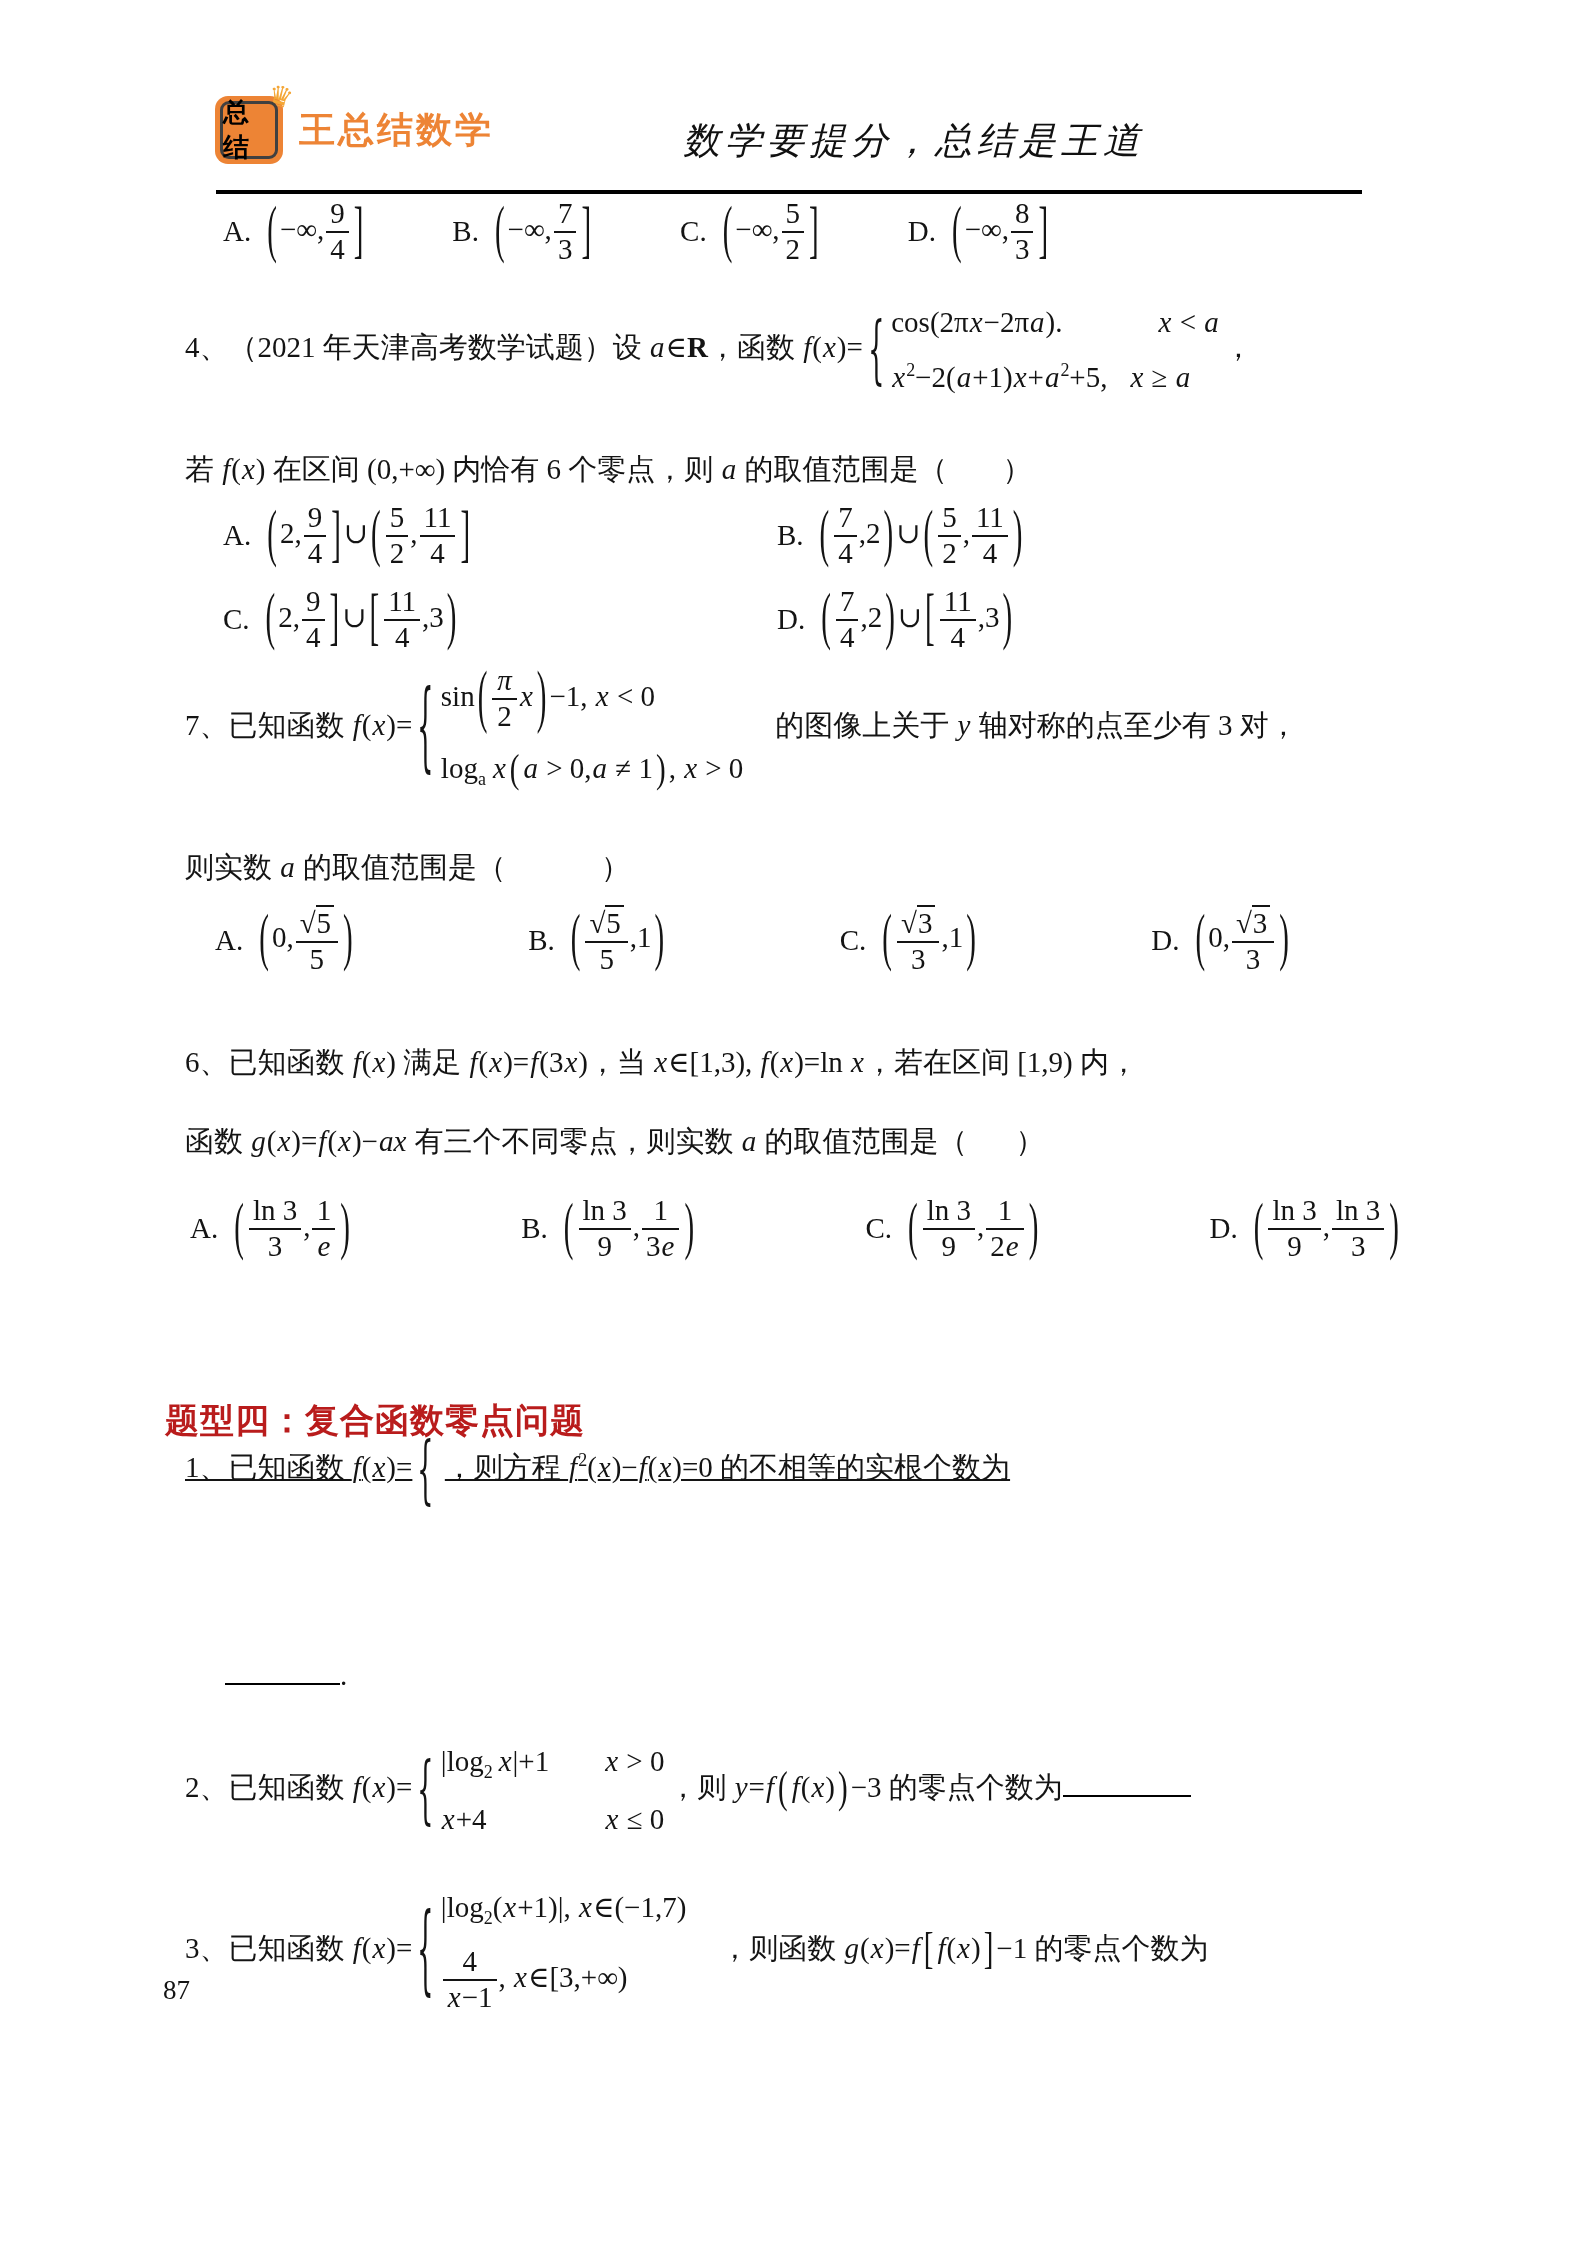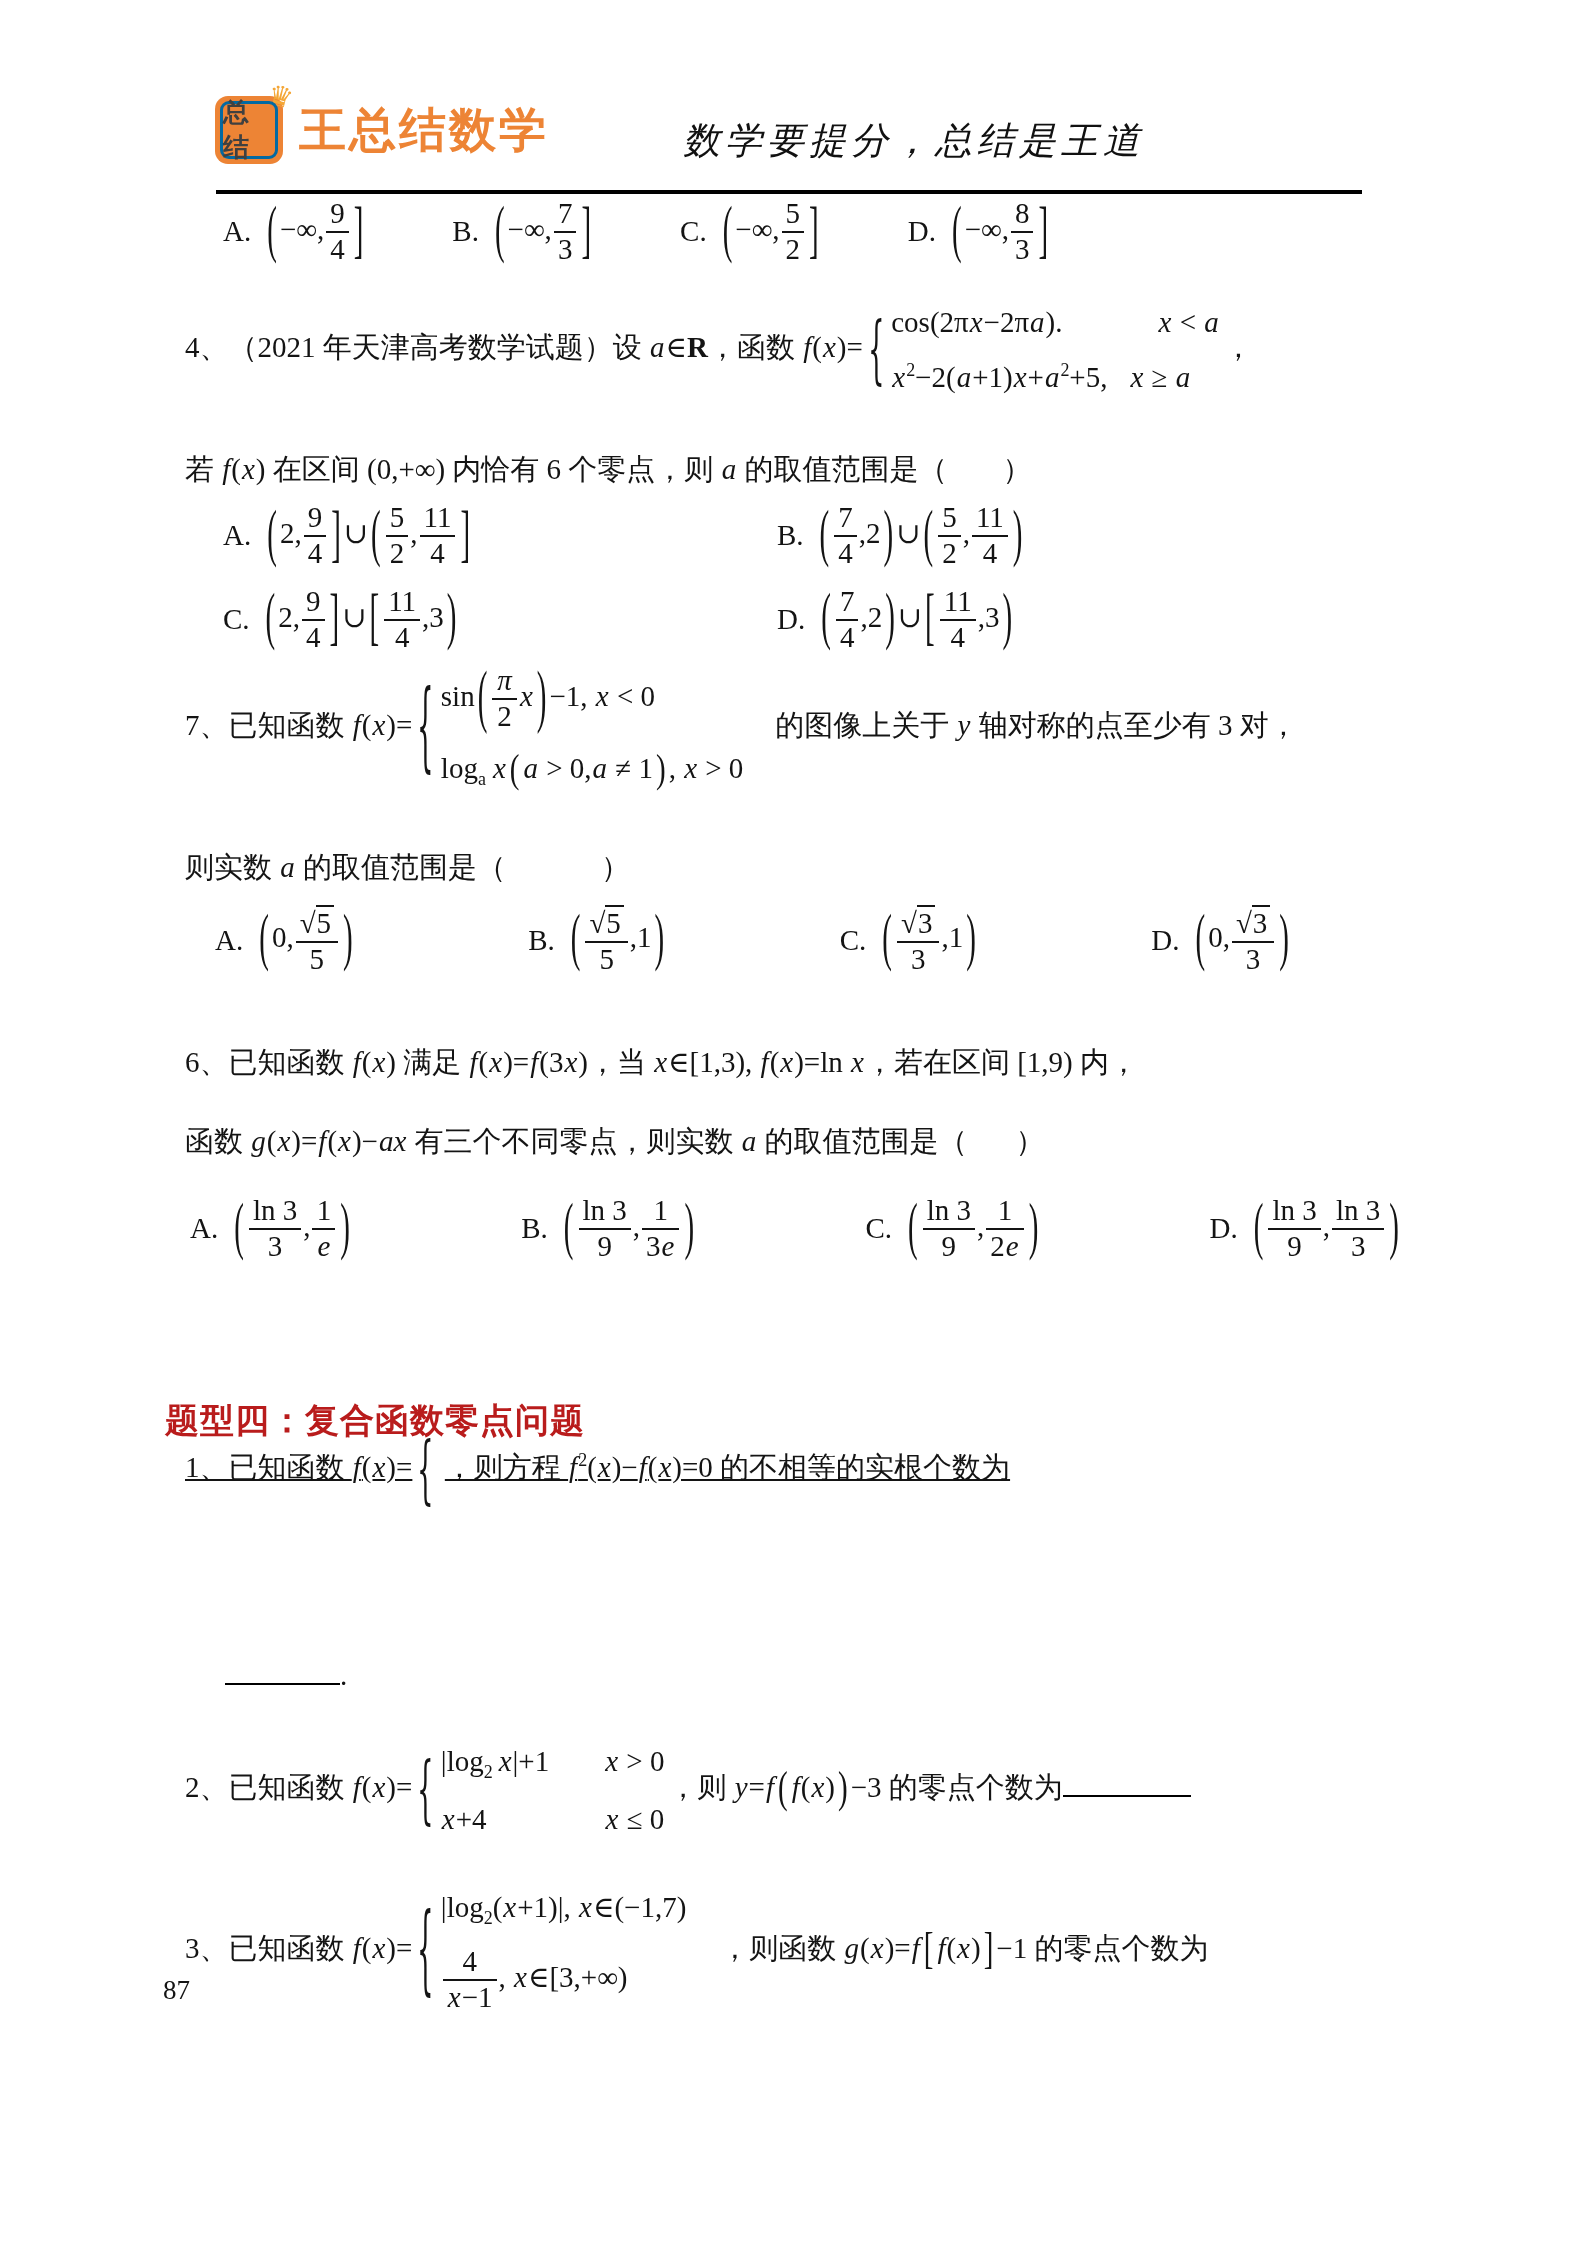--- a/index.html
+++ b/index.html
@@ -5,27 +5,27 @@
   :root{ --ink:#141414; --orange:#ED8435; }
   html,body{margin:0;padding:0;}
   body{
     width:1587px;height:2245px;position:relative;background:#ffffff;
     font-family:"Liberation Serif","DejaVu Serif",serif;color:var(--ink);
     overflow:hidden;
   }
   
   .logo{position:absolute;left:215px;top:96px;display:flex;align-items:center;gap:16px;}
   .logo-badge{width:68px;height:68px;background:var(--orange);border-radius:13px;position:relative;flex:0 0 auto;}
-  .logo-badge-inner{position:absolute;inset:5px;border:3px solid #0369a1;border-radius:9px;
-    display:flex;align-items:center;justify-content:center;color:#404040;font-weight:700;
+  .logo-badge-inner{position:absolute;inset:5px;border:3px solid #404040;border-radius:9px;
+    display:flex;align-items:center;justify-content:center;color:#000000;font-weight:700;
     font-size:26px;font-family:"Liberation Sans","DejaVu Sans",sans-serif;letter-spacing:1px;}
   .logo-crown{position:absolute;top:-16px;right:-10px;font-size:28px;color:#F4A636;
     font-family:"DejaVu Sans",sans-serif;transform:rotate(14deg);}
   .brand{font-family:Liberation Mono, monospace;font-weight:800;
-    font-size:47px;color:var(--orange);letter-spacing:3px;white-space:nowrap;}
+    font-size:36px;color:var(--orange);letter-spacing:3px;white-space:nowrap;}
   .tagline{position:absolute;left:683px;top:116px;font-size:37px;font-style:italic;
     letter-spacing:5px;white-space:nowrap;color:#111;}
   .hr{position:absolute;left:216px;top:190px;width:1146px;height:4px;background:#000;}
   
   .block{position:absolute;left:165px;right:170px;font-size:29px;line-height:1.35;}
   .para{white-space:nowrap;}
   .heading{font-family:Liberation Serif, serif;font-weight:700;
     font-size:34px;letter-spacing:1px;color:#b91c1c;}
   
   .mtext{white-space:pre;}

